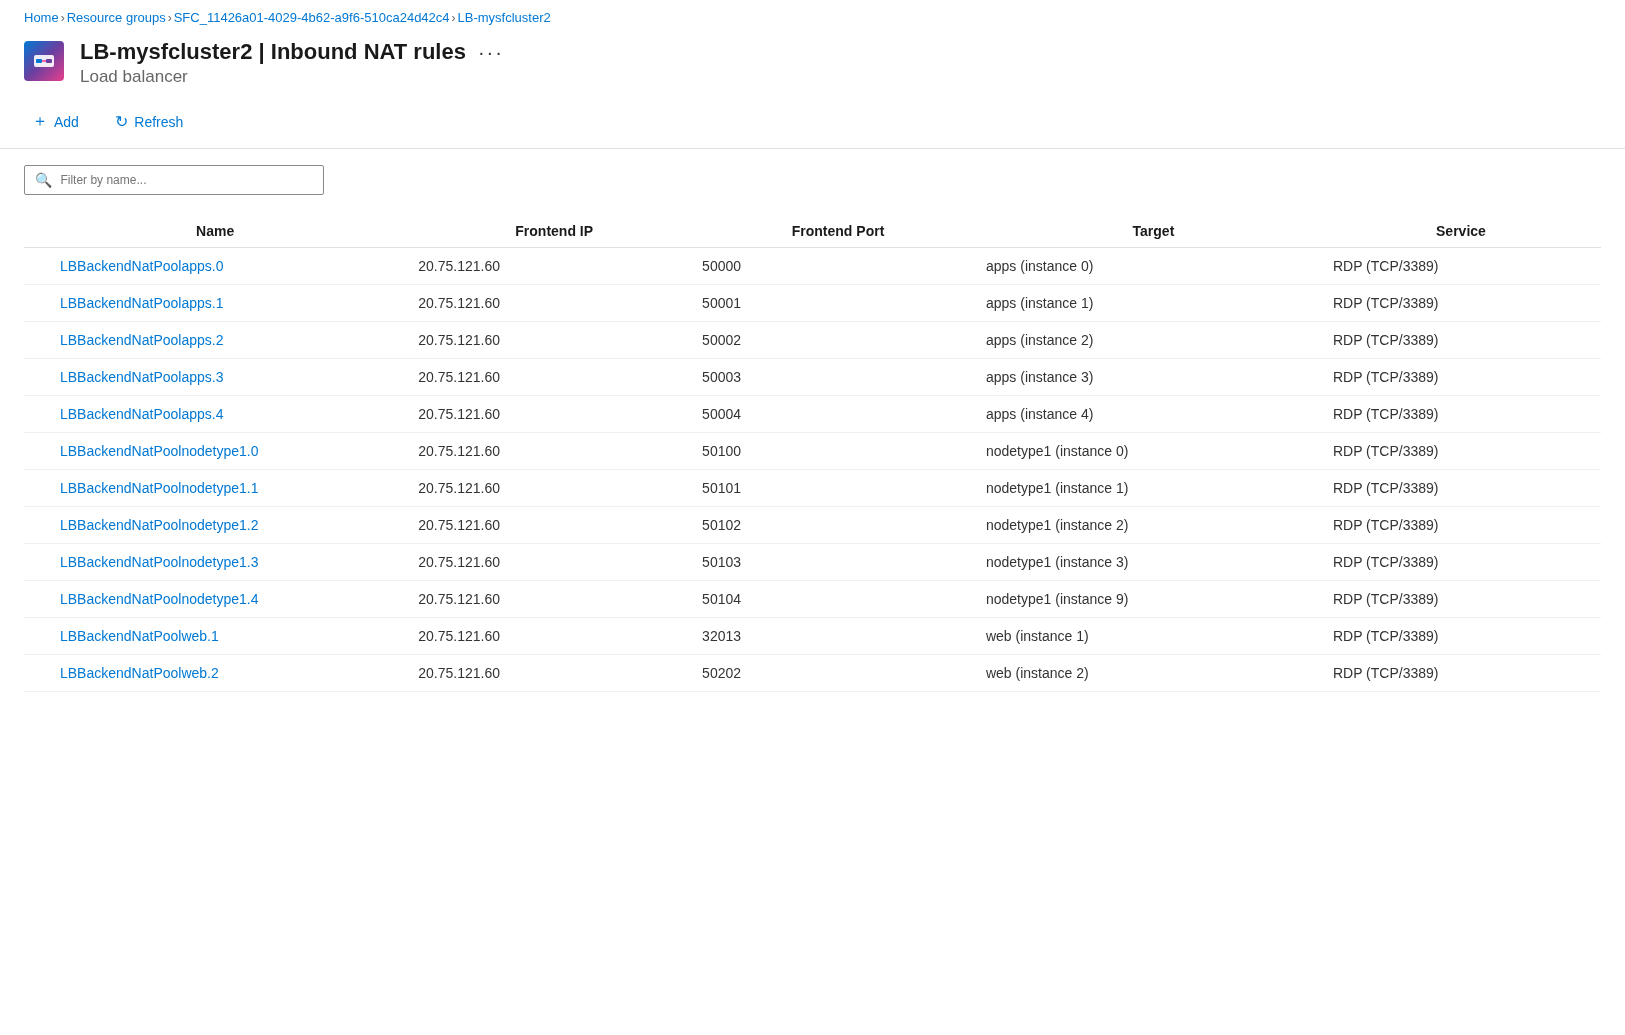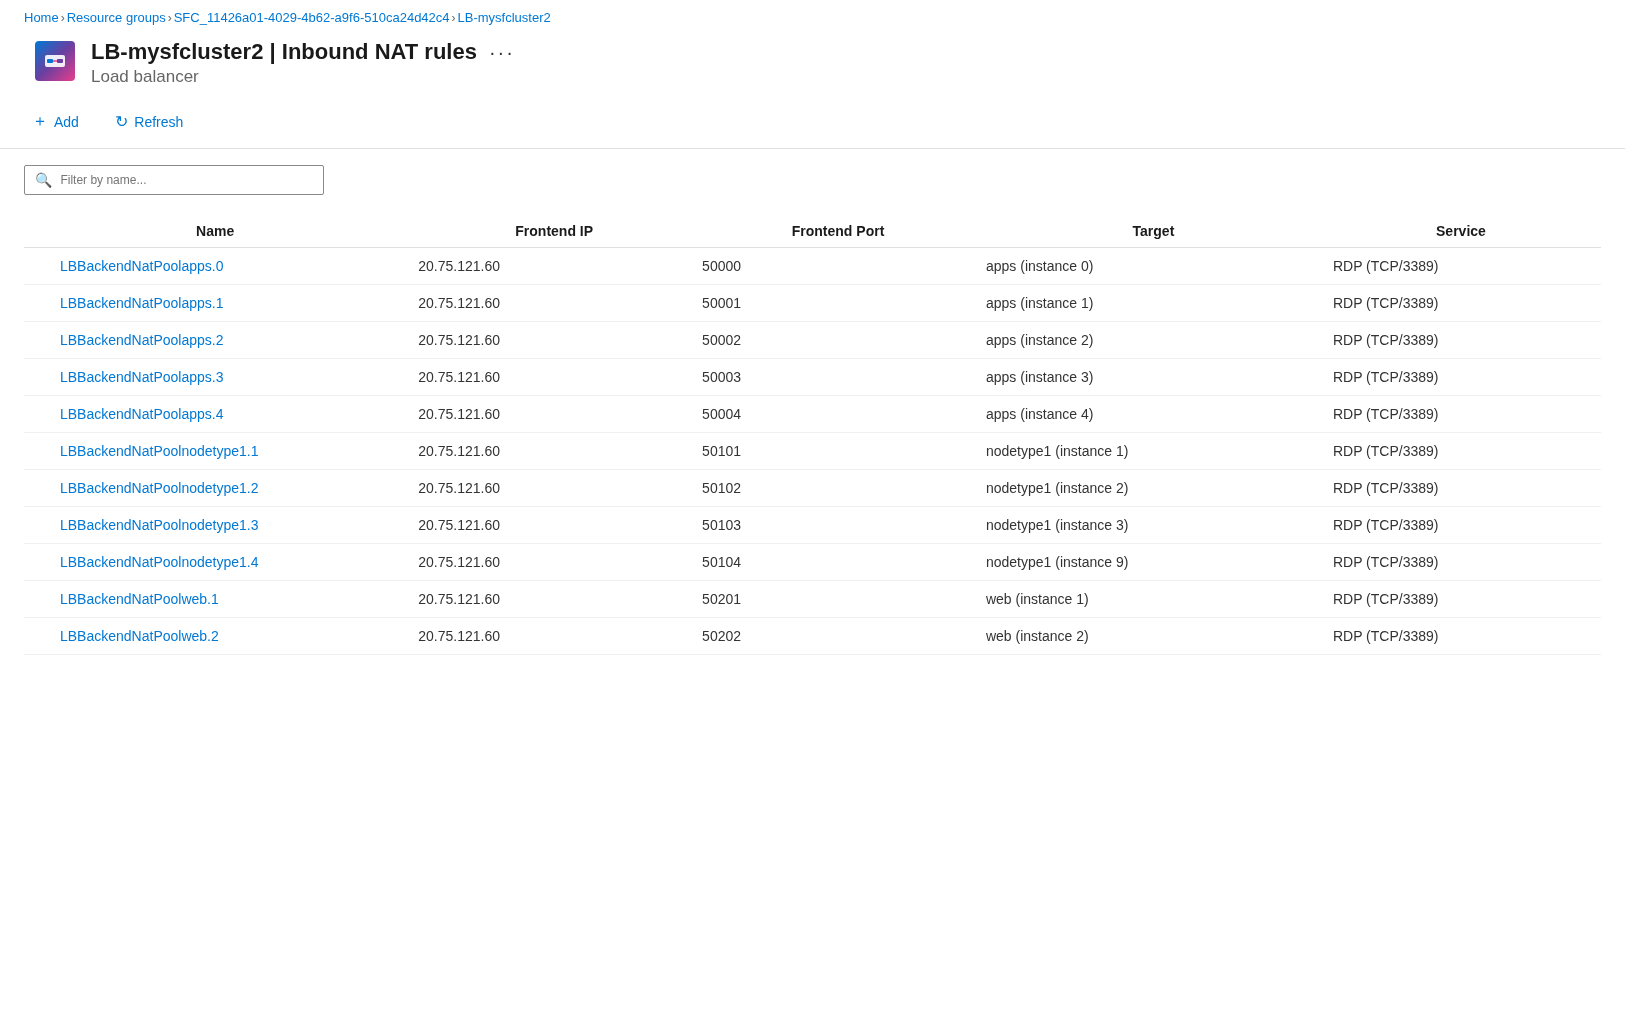--- a/index.html
+++ b/index.html
@@ -2,21 +2,21 @@
 <html><head>
   <meta charset="utf-8">
   <style>
     * { box-sizing: border-box; margin: 0; padding: 0; }
     body { font-family: 'Segoe UI', Arial, sans-serif; font-size: 14px; color: #333; background: #fff; }
 
     .breadcrumb { display: flex; align-items: center; gap: 2px; padding: 10px 24px 6px; font-size: 13px; color: #0078d4; }
     .breadcrumb a { color: #0078d4; text-decoration: none; cursor: pointer; }
     .breadcrumb-sep { color: #666; font-size: 12px; }
 
-    .header { display: flex; align-items: flex-start; padding: 8px 24px 12px; gap: 16px; margin-left: 11px; }
+    .header { display: flex; align-items: flex-start; padding: 8px 24px 12px; gap: 16px; }
     .header-icon { width: 40px; height: 40px; background: linear-gradient(135deg, #0078d4 0%, #6b3fa0 50%, #e83e8c 100%); border-radius: 4px; display: flex; align-items: center; justify-content: center; flex-shrink: 0; margin-top: 2px; }
     .header-icon svg { width: 24px; height: 24px; }
     .header-text h1 { font-size: 22px; font-weight: 600; color: #1a1a1a; display: flex; align-items: center; gap: 8px; }
     .header-text .subtitle { font-size: 17px; color: #666; margin-top: 2px; }
     .ellipsis-btn { background: none; border: none; font-size: 20px; cursor: pointer; color: #333; padding: 0 4px; letter-spacing: 2px; }
 
     .toolbar { display: flex; align-items: center; padding: 8px 24px 12px; gap: 20px; border-bottom: 1px solid #e0e0e0; }
     .toolbar-btn { display: flex; align-items: center; gap: 6px; background: none; border: none; cursor: pointer; color: #0078d4; font-size: 14px; padding: 4px 8px; }
     .toolbar-btn .icon { font-size: 16px; }
 
@@ -126,20 +126,27 @@
           <td class="col-service">RDP (TCP/3389)</td>
         </tr>
         <tr>
           <td class="col-name"><a class="link" href="#">LBBackendNatPoolapps.4</a></td>
           <td class="col-frontend-ip">20.75.121.60</td>
           <td class="col-frontend-port">50004</td>
           <td class="col-target">apps (instance 4)</td>
           <td class="col-service">RDP (TCP/3389)</td>
         </tr>
         <tr>
+          <td class="col-name"><a class="link" href="#">LBBackendNatPoolnodetype1.0</a></td>
+          <td class="col-frontend-ip">20.75.121.60</td>
+          <td class="col-frontend-port">50100</td>
+          <td class="col-target">nodetype1 (instance 0)</td>
+          <td class="col-service">RDP (TCP/3389)</td>
+        </tr>
+        <tr>
           <td class="col-name"><a class="link" href="#">LBBackendNatPoolnodetype1.1</a></td>
           <td class="col-frontend-ip">20.75.121.60</td>
           <td class="col-frontend-port">50101</td>
           <td class="col-target">nodetype1 (instance 1)</td>
           <td class="col-service">RDP (TCP/3389)</td>
         </tr>
         <tr>
           <td class="col-name"><a class="link" href="#">LBBackendNatPoolnodetype1.2</a></td>
           <td class="col-frontend-ip">20.75.121.60</td>
           <td class="col-frontend-port">50102</td>
@@ -156,21 +163,21 @@
         <tr>
           <td class="col-name"><a class="link" href="#">LBBackendNatPoolnodetype1.4</a></td>
           <td class="col-frontend-ip">20.75.121.60</td>
           <td class="col-frontend-port">50104</td>
           <td class="col-target">nodetype1 (instance 9)</td>
           <td class="col-service">RDP (TCP/3389)</td>
         </tr>
         <tr>
           <td class="col-name"><a class="link" href="#">LBBackendNatPoolweb.1</a></td>
           <td class="col-frontend-ip">20.75.121.60</td>
-          <td class="col-frontend-port">50201</td>
+          <td class="col-frontend-port">32013</td>
           <td class="col-target">web (instance 1)</td>
           <td class="col-service">RDP (TCP/3389)</td>
         </tr>
         <tr>
           <td class="col-name"><a class="link" href="#">LBBackendNatPoolweb.2</a></td>
           <td class="col-frontend-ip">20.75.121.60</td>
           <td class="col-frontend-port">50202</td>
           <td class="col-target">web (instance 2)</td>
           <td class="col-service">RDP (TCP/3389)</td>
         </tr>

